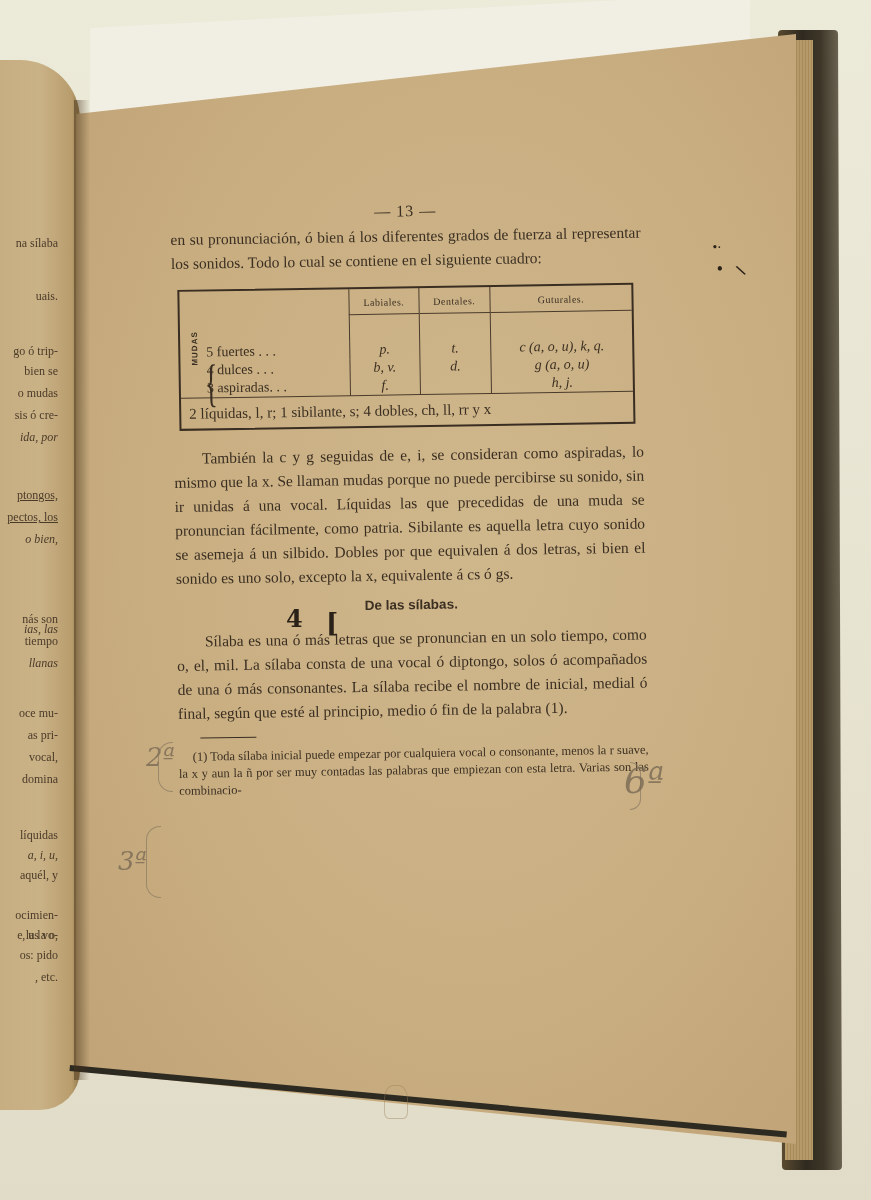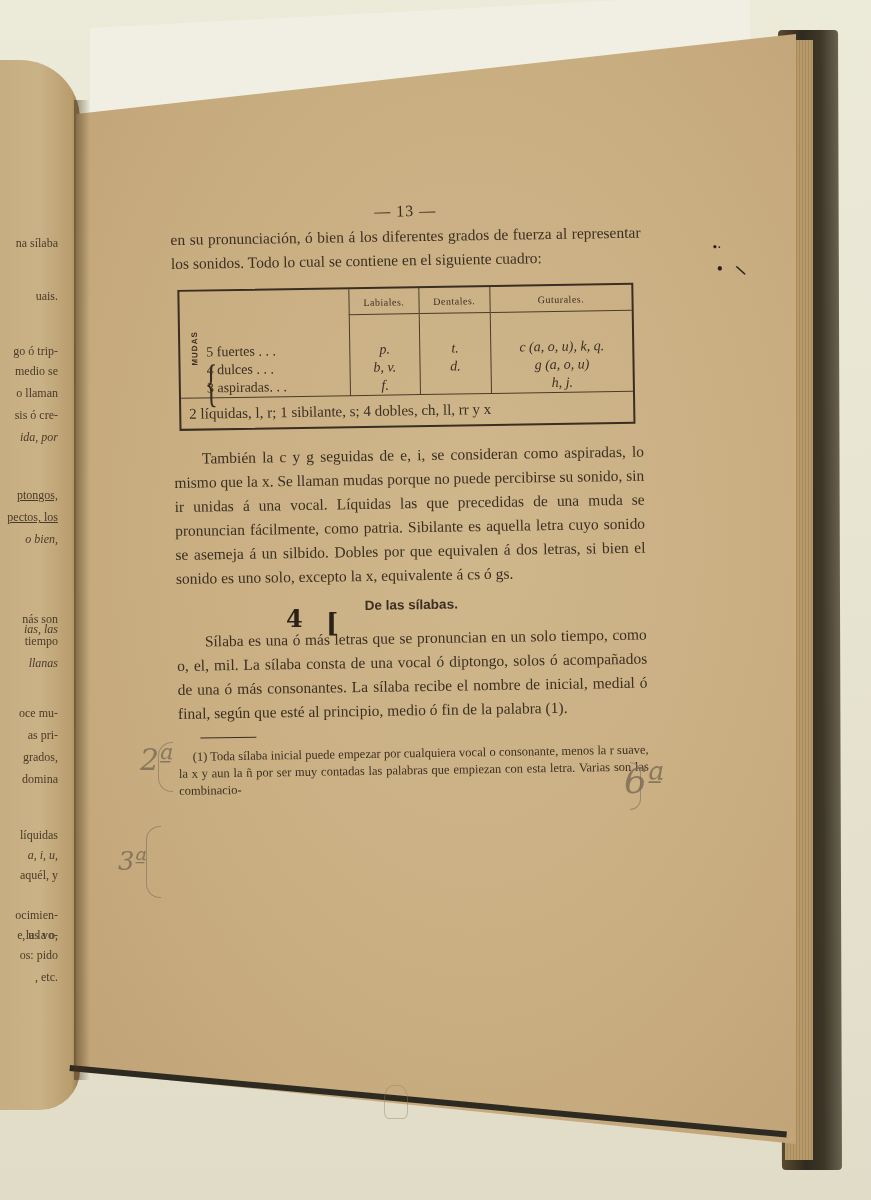--- a/index.html
+++ b/index.html
@@ -101,34 +101,34 @@
 </head>
 <body>
 
 <div class="backdrop"></div>
 <div class="white-sheet"></div>
 
 <div class="left-page">
   <span class="left-frag" style="top:176px">na sílaba</span>
   <span class="left-frag" style="top:229px">uais.</span>
   <span class="left-frag" style="top:284px">go ó trip-</span>
-  <span class="left-frag" style="top:304px">medio se</span>
-  <span class="left-frag" style="top:326px">o llaman</span>
+  <span class="left-frag" style="top:304px">bien se</span>
+  <span class="left-frag" style="top:326px">o mudas</span>
   <span class="left-frag" style="top:348px">sis ó cre-</span>
   <span class="left-frag it" style="top:370px">ida, por</span>
   <span class="left-frag ul" style="top:428px">ptongos,</span>
   <span class="left-frag ul" style="top:450px">pectos, los</span>
   <span class="left-frag it" style="top:472px">o bien,</span>
   <span class="left-frag it" style="top:562px">ias, las</span>
   <span class="left-frag" style="top:552px">nás son</span>
   <span class="left-frag" style="top:574px">tiempo</span>
   <span class="left-frag it" style="top:596px">llanas</span>
   <span class="left-frag" style="top:646px">oce mu-</span>
   <span class="left-frag" style="top:668px">as pri-</span>
-  <span class="left-frag" style="top:690px">grados,</span>
+  <span class="left-frag" style="top:690px">vocal,</span>
   <span class="left-frag" style="top:712px">domina</span>
   <span class="left-frag" style="top:768px">líquidas</span>
   <span class="left-frag it" style="top:788px">a, i, u,</span>
   <span class="left-frag" style="top:808px">aquél, y</span>
   <span class="left-frag" style="top:868px">, u la o,</span>
   <span class="left-frag" style="top:848px">ocimien-</span>
   <span class="left-frag" style="top:868px">e las vo-</span>
   <span class="left-frag" style="top:888px">os: pido</span>
   <span class="left-frag" style="top:910px">, etc.</span>
 </div>
@@ -191,20 +191,20 @@
       </table>
   </div>
 
   <p class="para indent">También la c y g seguidas de e, i, se consideran como aspiradas, lo mismo que la x. Se llaman mudas porque no puede percibirse su sonido, sin ir unidas á una vocal. Líquidas las que precedidas de una muda se pronuncian fácilmente, como patria. Sibilante es aquella letra cuyo sonido se asemeja á un silbido. Dobles por que equivalen á dos letras, si bien el sonido es uno solo, excepto la x, equivalente á cs ó gs.</p>
   <p class="heading">De las sílabas.</p>
   <p class="para indent">Sílaba es una ó más letras que se pronuncian en un solo tiempo, como o, el, mil. La sílaba consta de una vocal ó diptongo, solos ó acompañados de una ó más consonantes. La sílaba recibe el nombre de inicial, medial ó final, según que esté al principio, medio ó fin de la palabra (1).</p>
   <div class="rule"></div>
   <p class="footnote indent">(1) Toda sílaba inicial puede empezar por cualquiera vocal o consonante, menos la r suave, la x y aun la ñ por ser muy contadas las palabras que empiezan con esta letra. Varias son las combinacio-</p>
 </div>
 
-<span class="annot" style="left:140px; top:742px; font-size:30px;">2ª</span>
+<span class="annot" style="left:146px; top:742px; font-size:26px;">2ª</span>
 <div class="pencil-bracket" style="left:158px; top:742px; width:14px; height:48px;"></div>
 <span class="annot" style="left:118px; top:846px; font-size:26px;">3ª</span>
 <div class="pencil-bracket" style="left:146px; top:826px; width:14px; height:70px;"></div>
 <div class="pencil-bracket r" style="left:630px; top:762px; width:10px; height:46px;"></div>
 <span class="annot" style="left:624px; top:760px; font-size:36px;">6ª</span>
 <span class="ink-mark" style="left:286px; top:604px; font-size:24px;">4</span>
 <span class="ink-mark" style="left:326px; top:608px; font-size:26px;">[</span>
 
 </body></html>

